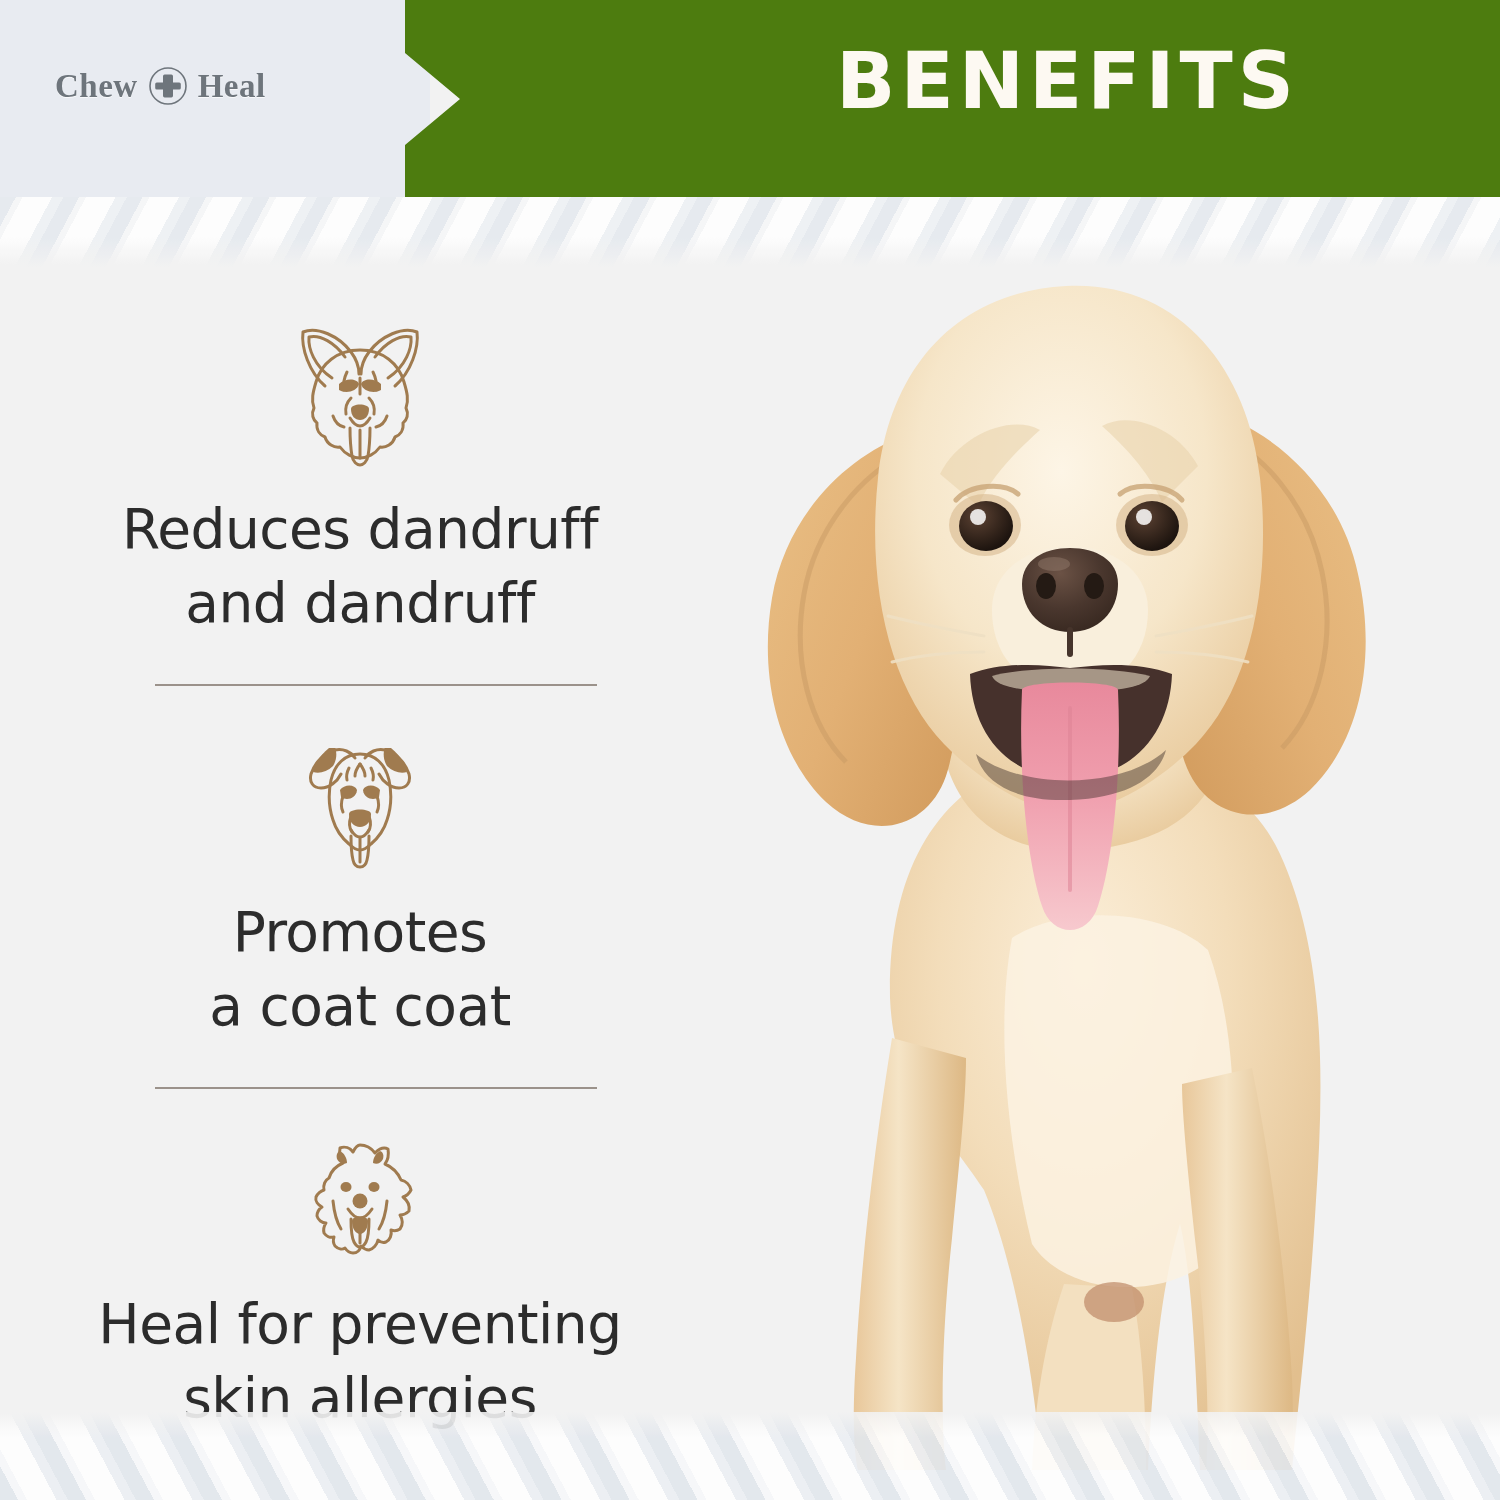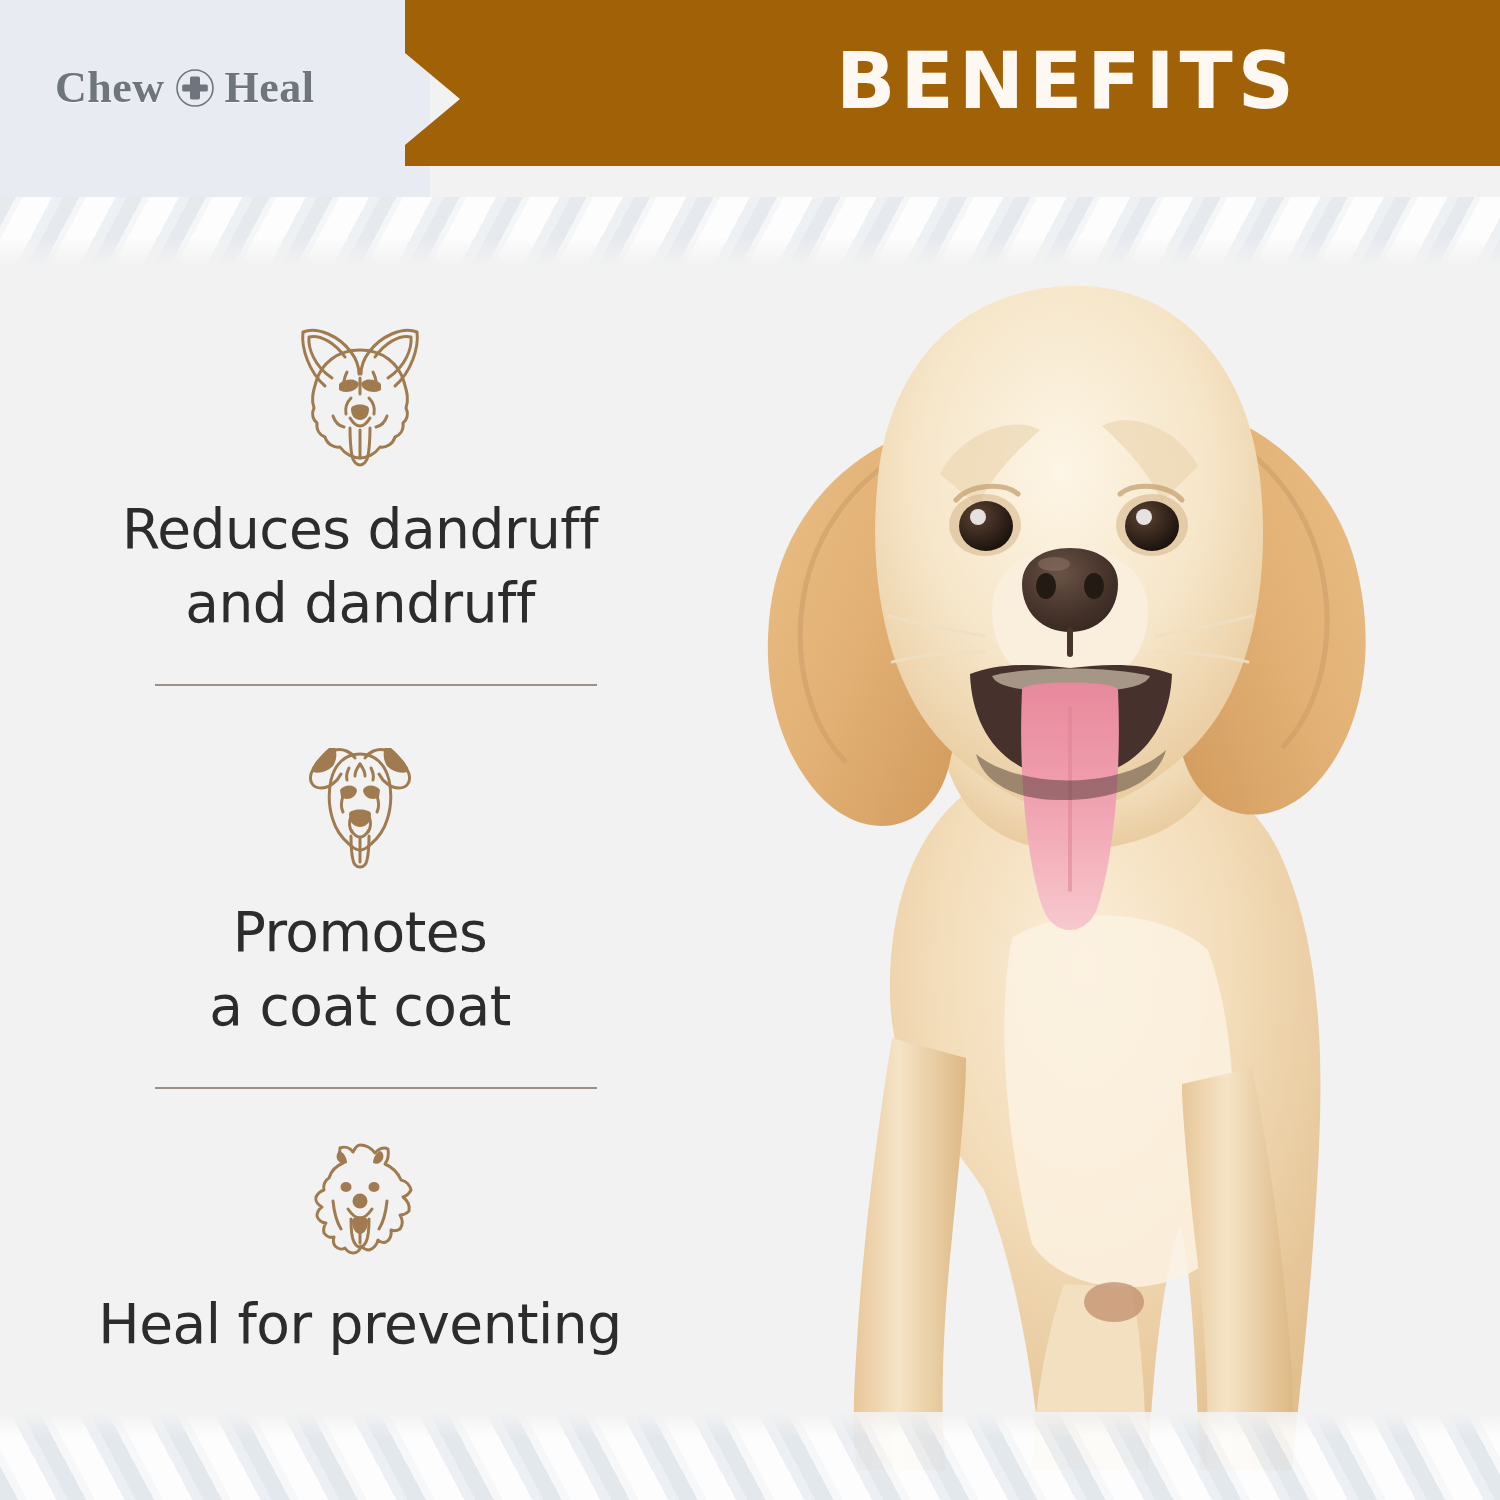--- a/index.html
+++ b/index.html
@@ -37,41 +37,41 @@
   }
   .logo {
     position: absolute;
     left: 55px;
     top: 66px;
     display: flex;
     align-items: center;
     gap: 10px;
     font-family: "Liberation Serif", serif;
     font-weight: bold;
-    font-size: 44px;
+    font-size: 33px;
     color: #6e757c;
     letter-spacing: 0.5px;
     line-height: 1;
     text-shadow: 0 1px 0 rgba(255,255,255,0.7);
   }
   .logo-plus {
     position: relative;
     width: 40px;
     height: 40px;
     flex: 0 0 40px;
   }
   .logo-plus svg { display: block; width: 40px; height: 40px; }
 
   .header-banner {
     position: absolute;
     top: 0;
     left: 405px;
     width: 1095px;
-    height: 166px;
-    background: #a16207;
+    height: 197px;
+    background: #4d7c0f;
     -webkit-clip-path: polygon(0 0, 1095px 0, 1095px 197px, 0 197px, 0 145px, 55px 99px, 0 53px);
     clip-path: polygon(0 0, 1095px 0, 1095px 197px, 0 197px, 0 145px, 55px 99px, 0 53px);
   }
   .banner-title {
     position: absolute;
     left: 0; right: 0;
     top: 42px;
     text-align: center;
     font-family: "DejaVu Sans", sans-serif;
     font-weight: bold;
@@ -451,17 +451,18 @@
           <path d="M36 14 C40 16 43 21 43 26 C39 28 35 26 33 22 C32 18 33 15 36 14 Z" fill="#a07b4f"></path>
           <path d="M76 14 C72 16 69 21 69 26 C73 28 77 26 79 22 C80 18 79 15 76 14 Z" fill="#a07b4f"></path>
           <ellipse cx="42" cy="50" rx="5.5" ry="5" fill="#a07b4f"></ellipse>
           <ellipse cx="70" cy="50" rx="5.5" ry="5" fill="#a07b4f"></ellipse>
           <circle cx="56" cy="64" r="7.5" fill="#a07b4f"></circle>
           <path d="M48 84 C48 78 64 78 64 84 C64 92 60 97 56 97 C52 97 48 92 48 84 Z" fill="#a07b4f"></path>
         </svg>
       </span>
       <div class="benefit-text">
         <div>Heal for preventing</div>
+        <div>skin allergies</div>
       </div>
     </div>
 
   </div>
 </div>
 
 </body></html>

